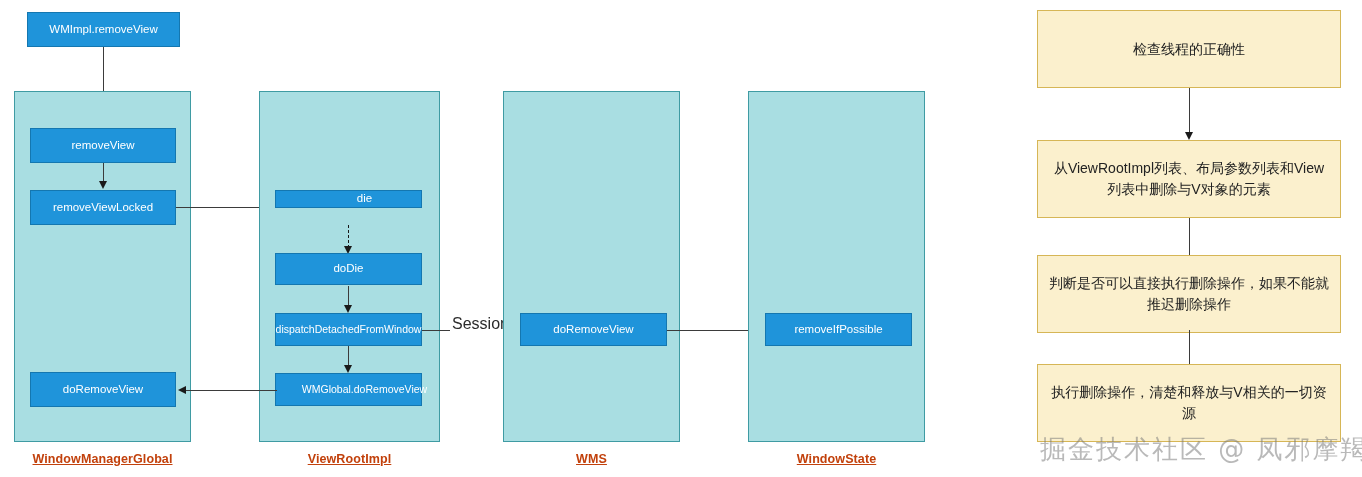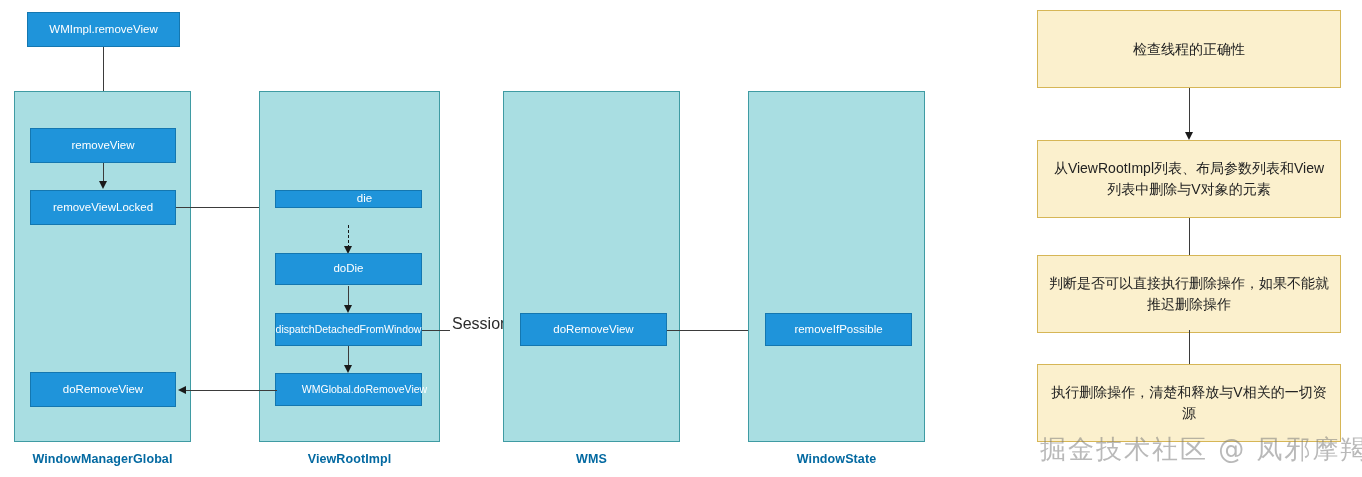--- a/index.html
+++ b/index.html
@@ -19,26 +19,27 @@
   }
   
   .lane {
     position: absolute;
     background: #a9dee2;
     border: 1px solid #3f9ba3;
     box-sizing: border-box;
   }
   .lane-label {
     position: absolute;
-    color: #0369a1;
+    color: #c2410c;
     font-size: 12.5px;
     font-weight: bold;
     text-align: center;
     white-space: nowrap;
     letter-spacing: .1px;
+    text-decoration: underline;
   }
   
   .node {
     position: absolute;
     background: #1f94da;
     border: 1px solid #1477b0;
     box-sizing: border-box;
     color: #ffffff;
     font-size: 11.5px;
     display: flex;

